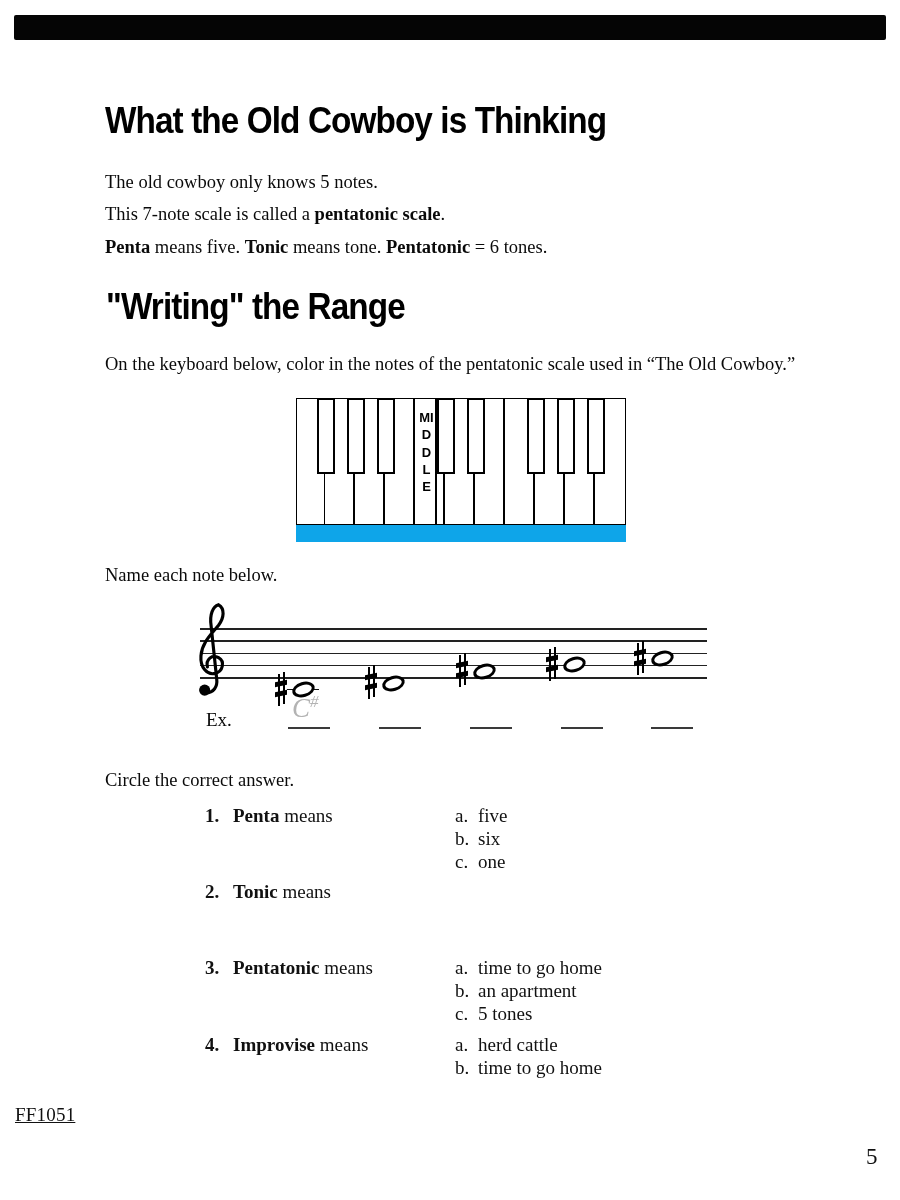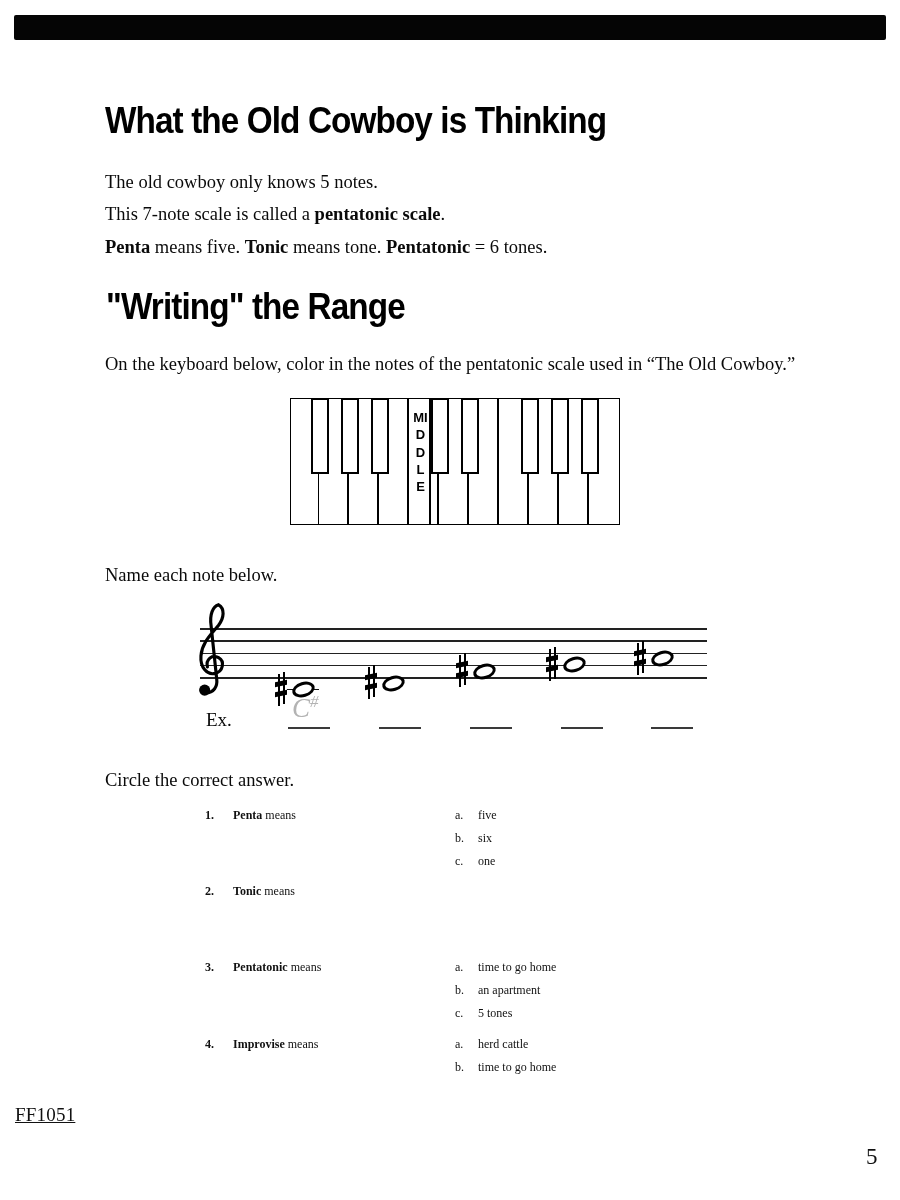--- a/index.html
+++ b/index.html
@@ -33,21 +33,21 @@
   
   .body-text{font-size:18.5px;white-space:nowrap;color:#0a0a0a;}
   .line1{left:105px;top:172px;}
   .line2{left:105px;top:204px;}
   .line3{left:105px;top:237px;}
   .kb-instruction{left:105px;top:354px;}
   .staff-instruction{left:105px;top:565px;}
   .quiz-instruction{left:105px;top:770px;}
 
   
-  .keyboard{left:290px;top:398px;width:330px;height:127px;background:#0ea5e9;}
+  .keyboard{left:296px;top:398px;width:330px;height:144px;background:#0ea5e9;}
   .white-key{position:absolute;top:0;width:30px;height:127px;border:1.6px solid #000;box-sizing:border-box;background:#fff;}
   .black-key{position:absolute;top:0;width:18px;height:76px;border:2px solid #000;box-sizing:border-box;background:#fff;z-index:2;}
   .middle-line{position:absolute;top:0;left:139px;width:1.6px;height:127px;background:#000;z-index:3;}
   .middle-label{
     position:absolute;left:123px;top:11px;width:15px;z-index:4;
     font-family:"Liberation Sans", sans-serif;font-weight:bold;font-size:13px;line-height:17.3px;
     word-break:break-all;text-align:center;color:#000;
   }
 
   
@@ -73,21 +73,21 @@
   .ex-label{left:206px;top:709px;font-size:19px;}
   .ex-answer{
     left:292px;top:692px;
     font-family:"Liberation Serif", serif;font-style:italic;
     font-size:27px;color:#b3b3b3;white-space:nowrap;
   }
   .ex-answer sup{font-size:17px;}
   .blank{position:absolute;top:727px;width:42px;height:0;border-top:2px solid #3a3a3a;}
 
   
-  .question{position:absolute;left:205px;width:560px;font-size:12px;line-height:23px;}
+  .question{position:absolute;left:205px;width:560px;font-size:19px;line-height:23px;}
   .q-num{display:inline-block;width:28px;font-weight:bold;}
   .q-term{font-weight:bold;}
   .options{position:absolute;left:250px;top:0;}
   .opt{white-space:nowrap;}
   .opt-letter{display:inline-block;width:23px;}
 
   
   .footer-left{left:15px;top:1104px;font-size:19px;letter-spacing:0.2px;text-decoration:underline;}
   .page-num{left:866px;top:1144px;font-size:23px;}
 

